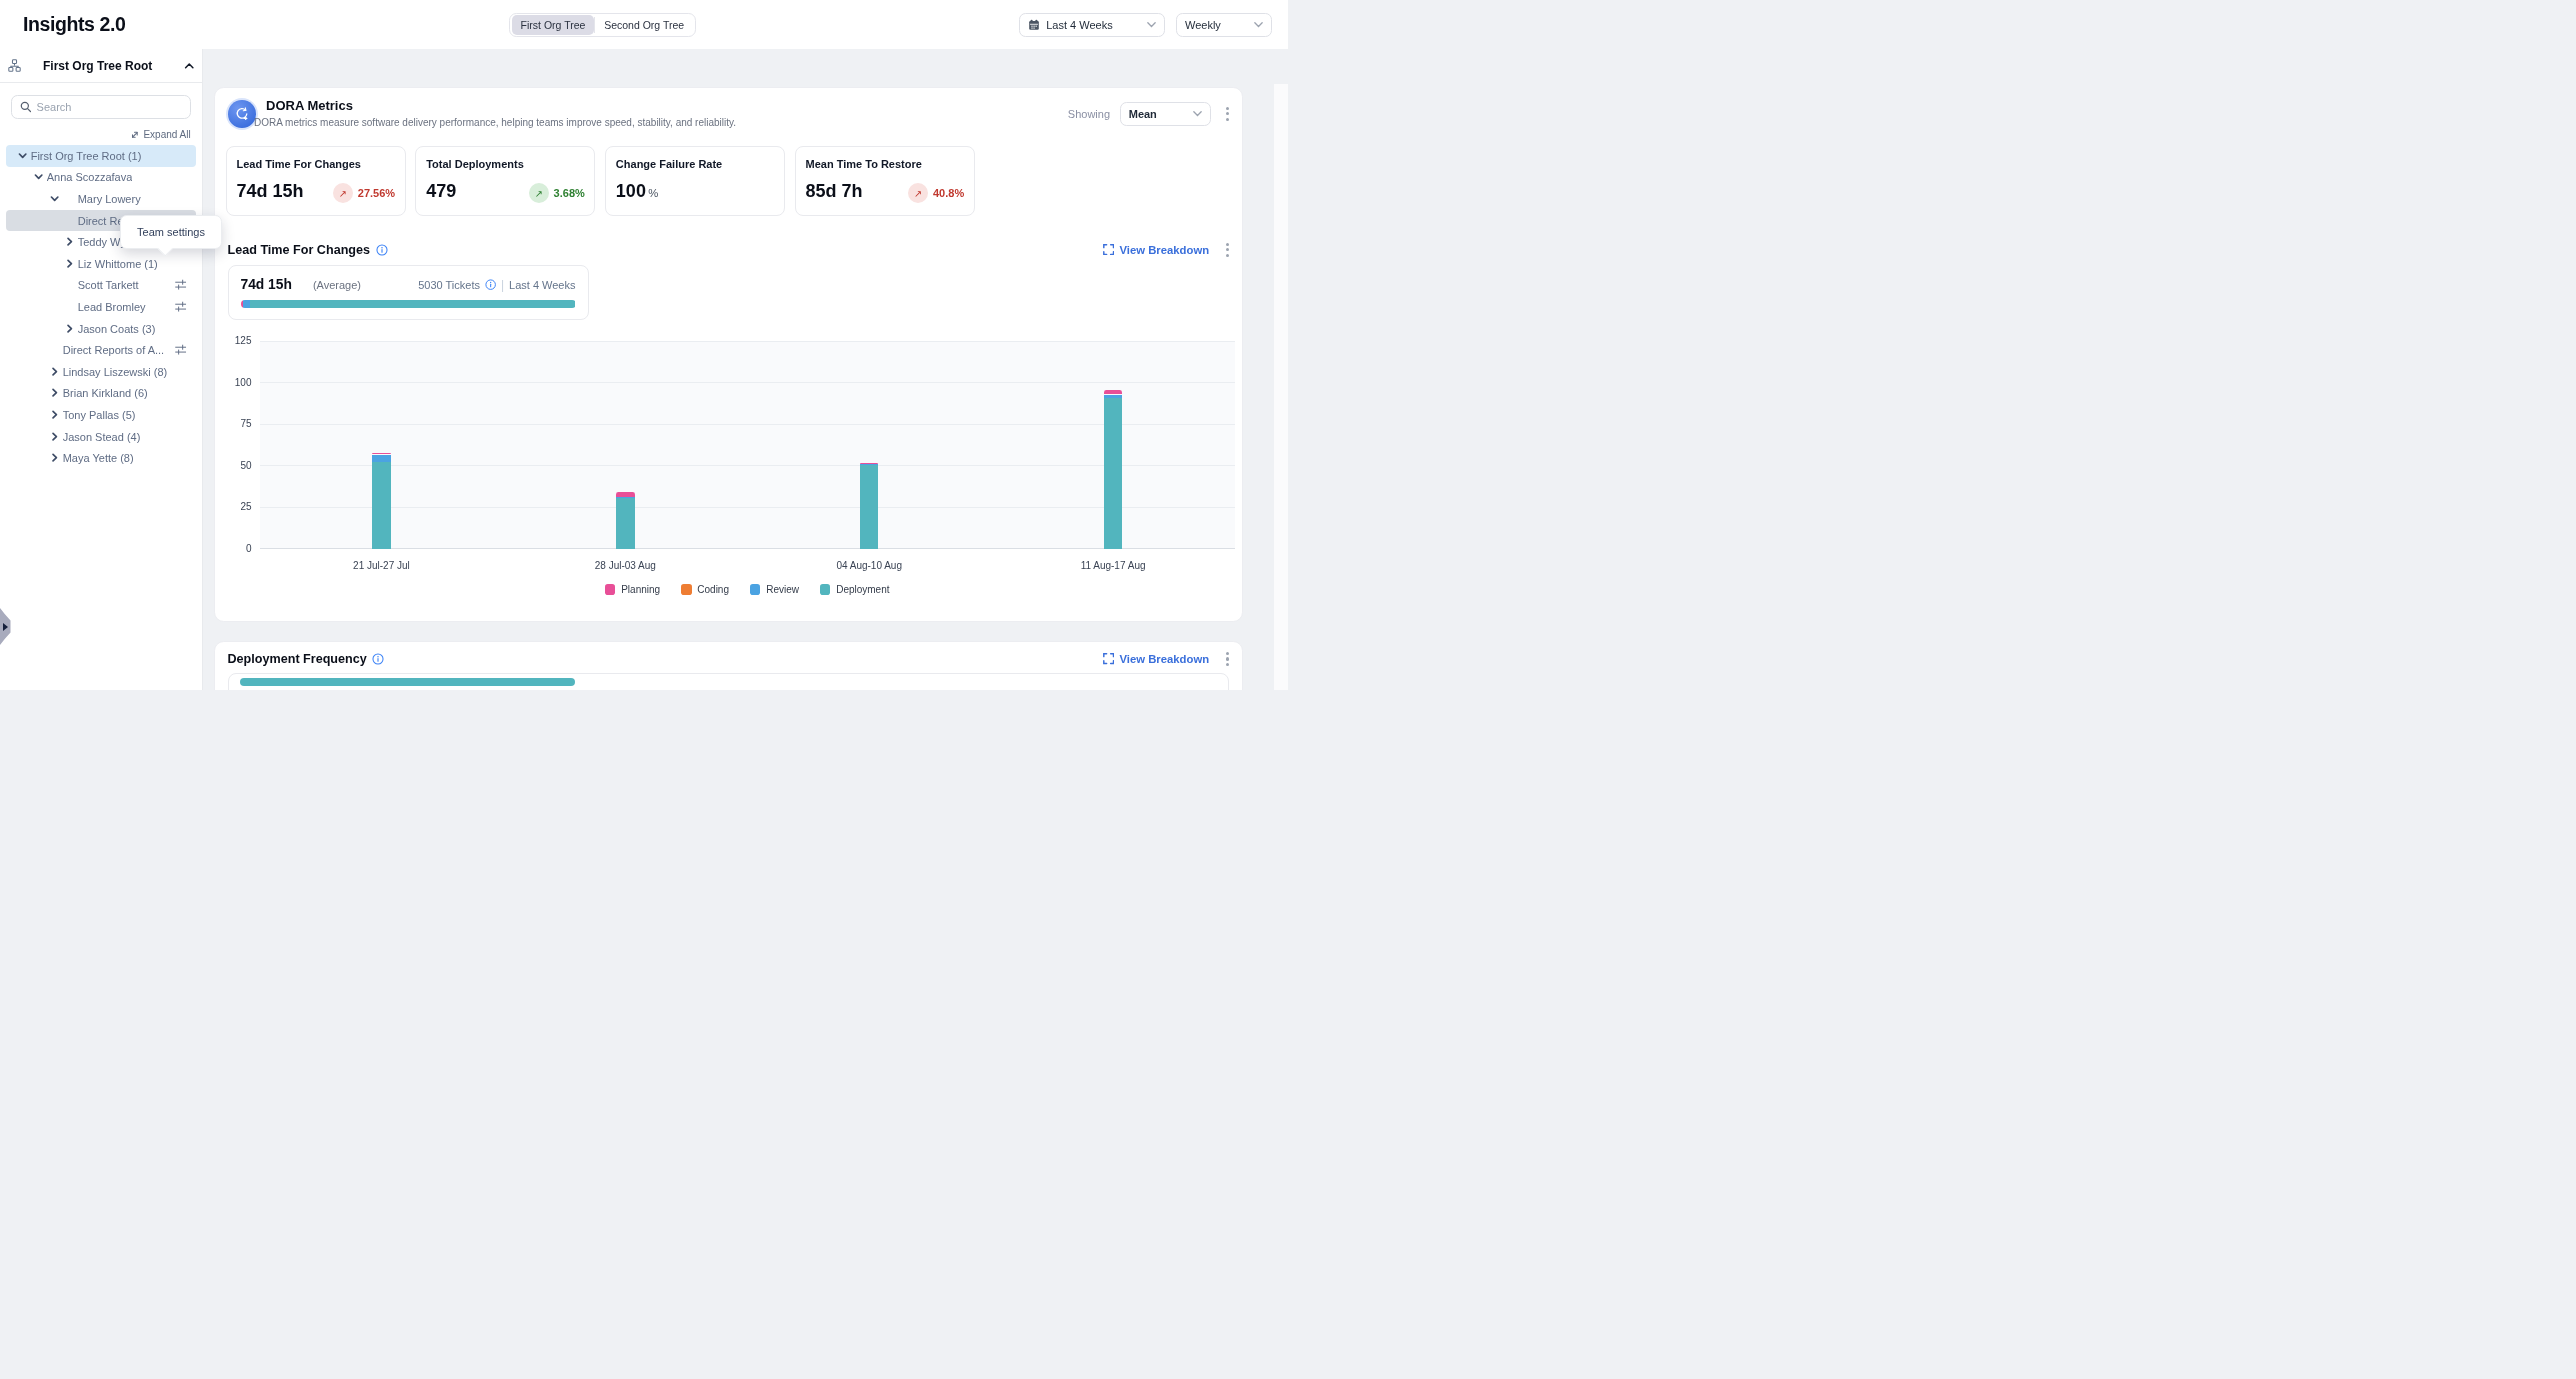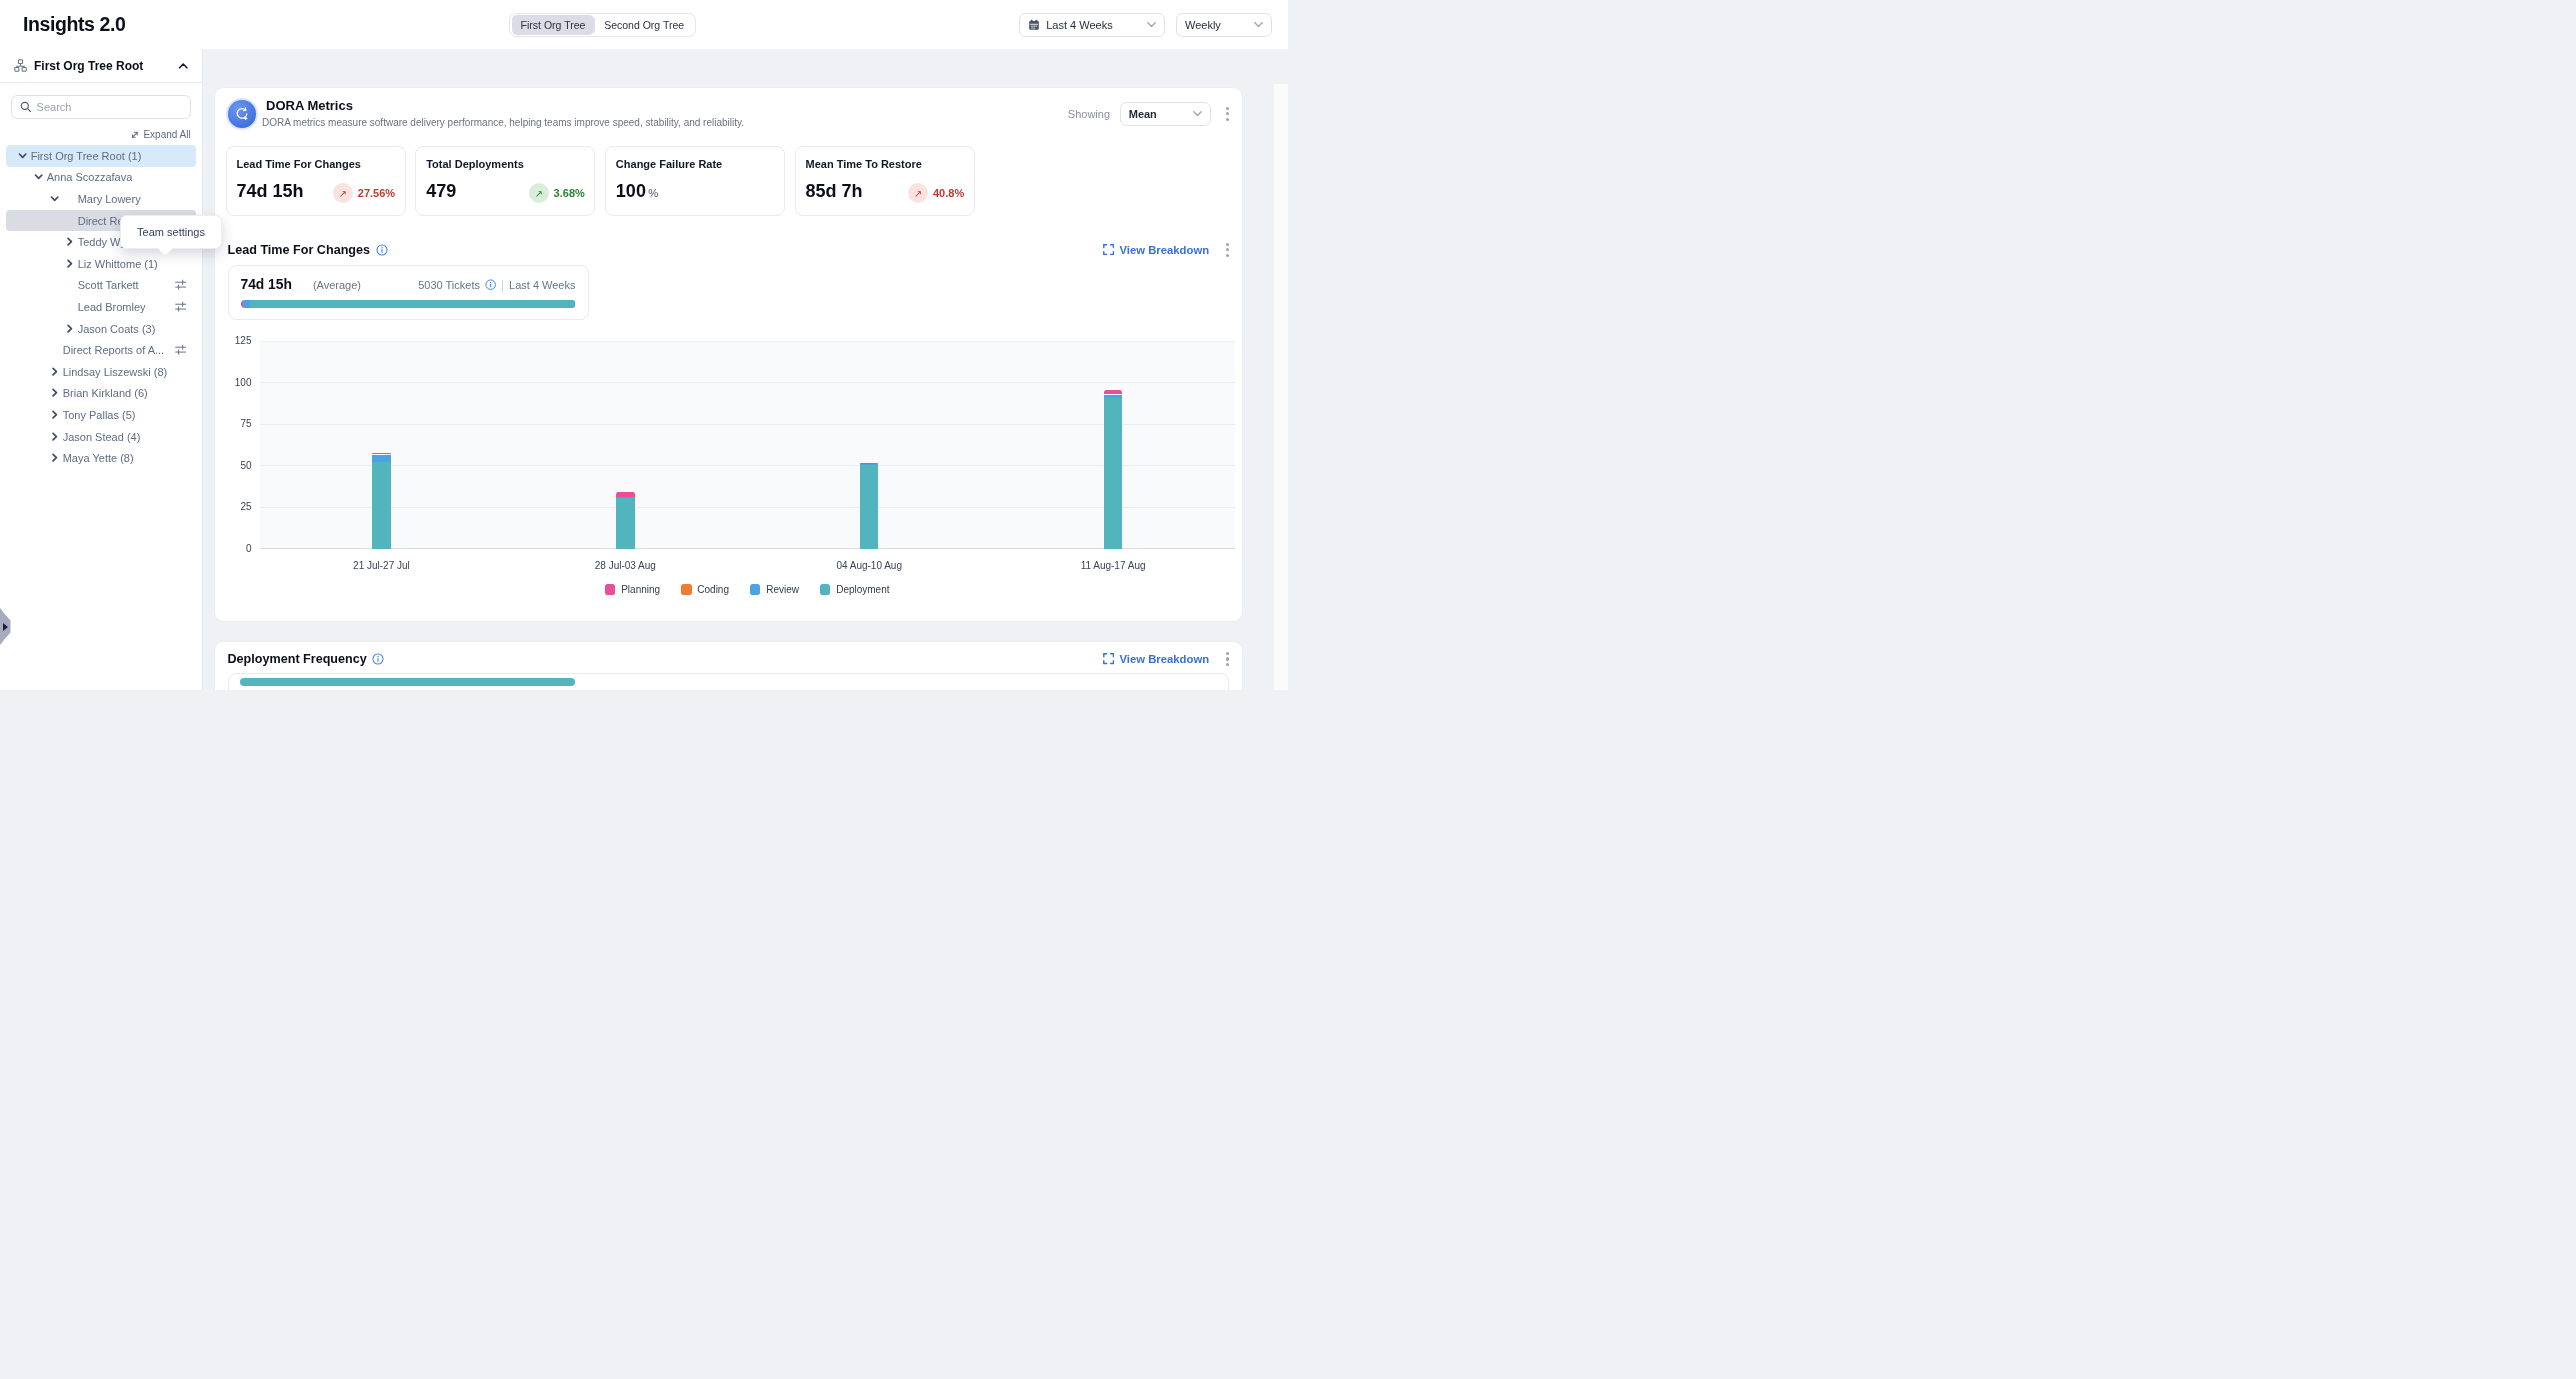--- a/index.html
+++ b/index.html
@@ -20,21 +20,21 @@
   .select { height:23.5px; background:#fff; border:0.8px solid #DFE1E7; border-radius:6.5px;
     display:flex; align-items:center; padding:0 8px; gap:6.5px; font-size:11px; color:#1F2937; cursor:pointer; }
   .select .chev { margin-left:auto; }
   .sel-daterange { width:146px; }
   .sel-granularity { width:96px; }
 
   
   .sidebar { position:absolute; left:0; top:49px; width:203px; height:641px; background:#fff;
     border-right:0.8px solid #E8EAED; z-index:4; }
   .sb-header { position:absolute; left:0; top:0; width:100%; height:34px; border-bottom:0.8px solid #E8EAED;
-    display:flex; align-items:center; padding:0 14px; gap:7px; }
+    display:flex; align-items:center; padding:0 8px; gap:22px; }
   .sb-title { font-size:12px; font-weight:700; color:#0B0F19; flex:1; }
   .sb-search { position:absolute; left:11.3px; top:46px; width:180px; height:24px; border:0.8px solid #DDE0E5;
     border-radius:6.5px; display:flex; align-items:center; padding:0 7.3px; gap:5.7px; background:#fff; }
   .sb-search input { border:none; outline:none; font-size:11px; width:100%; color:#334155;
     font-family:"Liberation Sans", sans-serif; }
   .sb-search input::placeholder { color:#9AA3B0; }
   .expand-all { position:absolute; right:11.3px; top:79px; height:13px; display:flex; align-items:center; gap:4px;
     font-size:10px; color:#5F6B80; cursor:pointer; }
   .tree { position:absolute; left:0; top:96px; width:100%; }
   .tree-row { position:relative; margin:0 5.7px; height:21.6px; display:flex; align-items:center;
@@ -75,21 +75,21 @@
   .cardB { position:absolute; left:10.5px; top:557px; width:1029px; height:138px; background:#fff;
     border-radius:9.7px; border:0.8px solid #ECEDF1; }
 
   
   .dora-head { position:absolute; left:6.5px; top:9.7px; right:6.5px; height:37px; }
   .dora-icon { position:absolute; left:4.9px; top:0; width:32px; height:32px; border-radius:50%;
     background:#D9E4FB; display:flex; align-items:center; justify-content:center; }
   .dora-icon .inner { width:27.6px; height:27.6px; border-radius:50%;
     background:radial-gradient(circle at 35% 30%, #6D96F0, #2E63D8); display:flex; align-items:center; justify-content:center; }
   .dora-title { position:absolute; left:45px; top:0; font-size:13px; font-weight:700; color:#0B0F19; }
-  .dora-desc { position:absolute; left:41px; top:19.5px; font-size:10px; color:#6B7280; }
+  .dora-desc { position:absolute; left:33px; top:19.5px; font-size:10px; color:#6B7280; }
   .dora-right { position:absolute; right:0; top:4px; display:flex; align-items:center; gap:9.7px; }
   .showing-label { font-size:11px; color:#8A8FA3; }
   .sel-mean { width:91px; height:24px; font-weight:600; }
   .kebab { width:14.6px; height:21px; display:flex; flex-direction:column; align-items:center; justify-content:center;
     gap:2.4px; cursor:pointer; }
   .kebab i { width:3.2px; height:3.2px; border-radius:50%; background:#9CA3AF; }
 
   
   .statrow { position:absolute; left:11.3px; top:58px; display:flex; gap:9.7px; }
   .stat-card { width:180px; height:70px; border:0.8px solid #E9EAEE; border-radius:8px; background:#fff;

